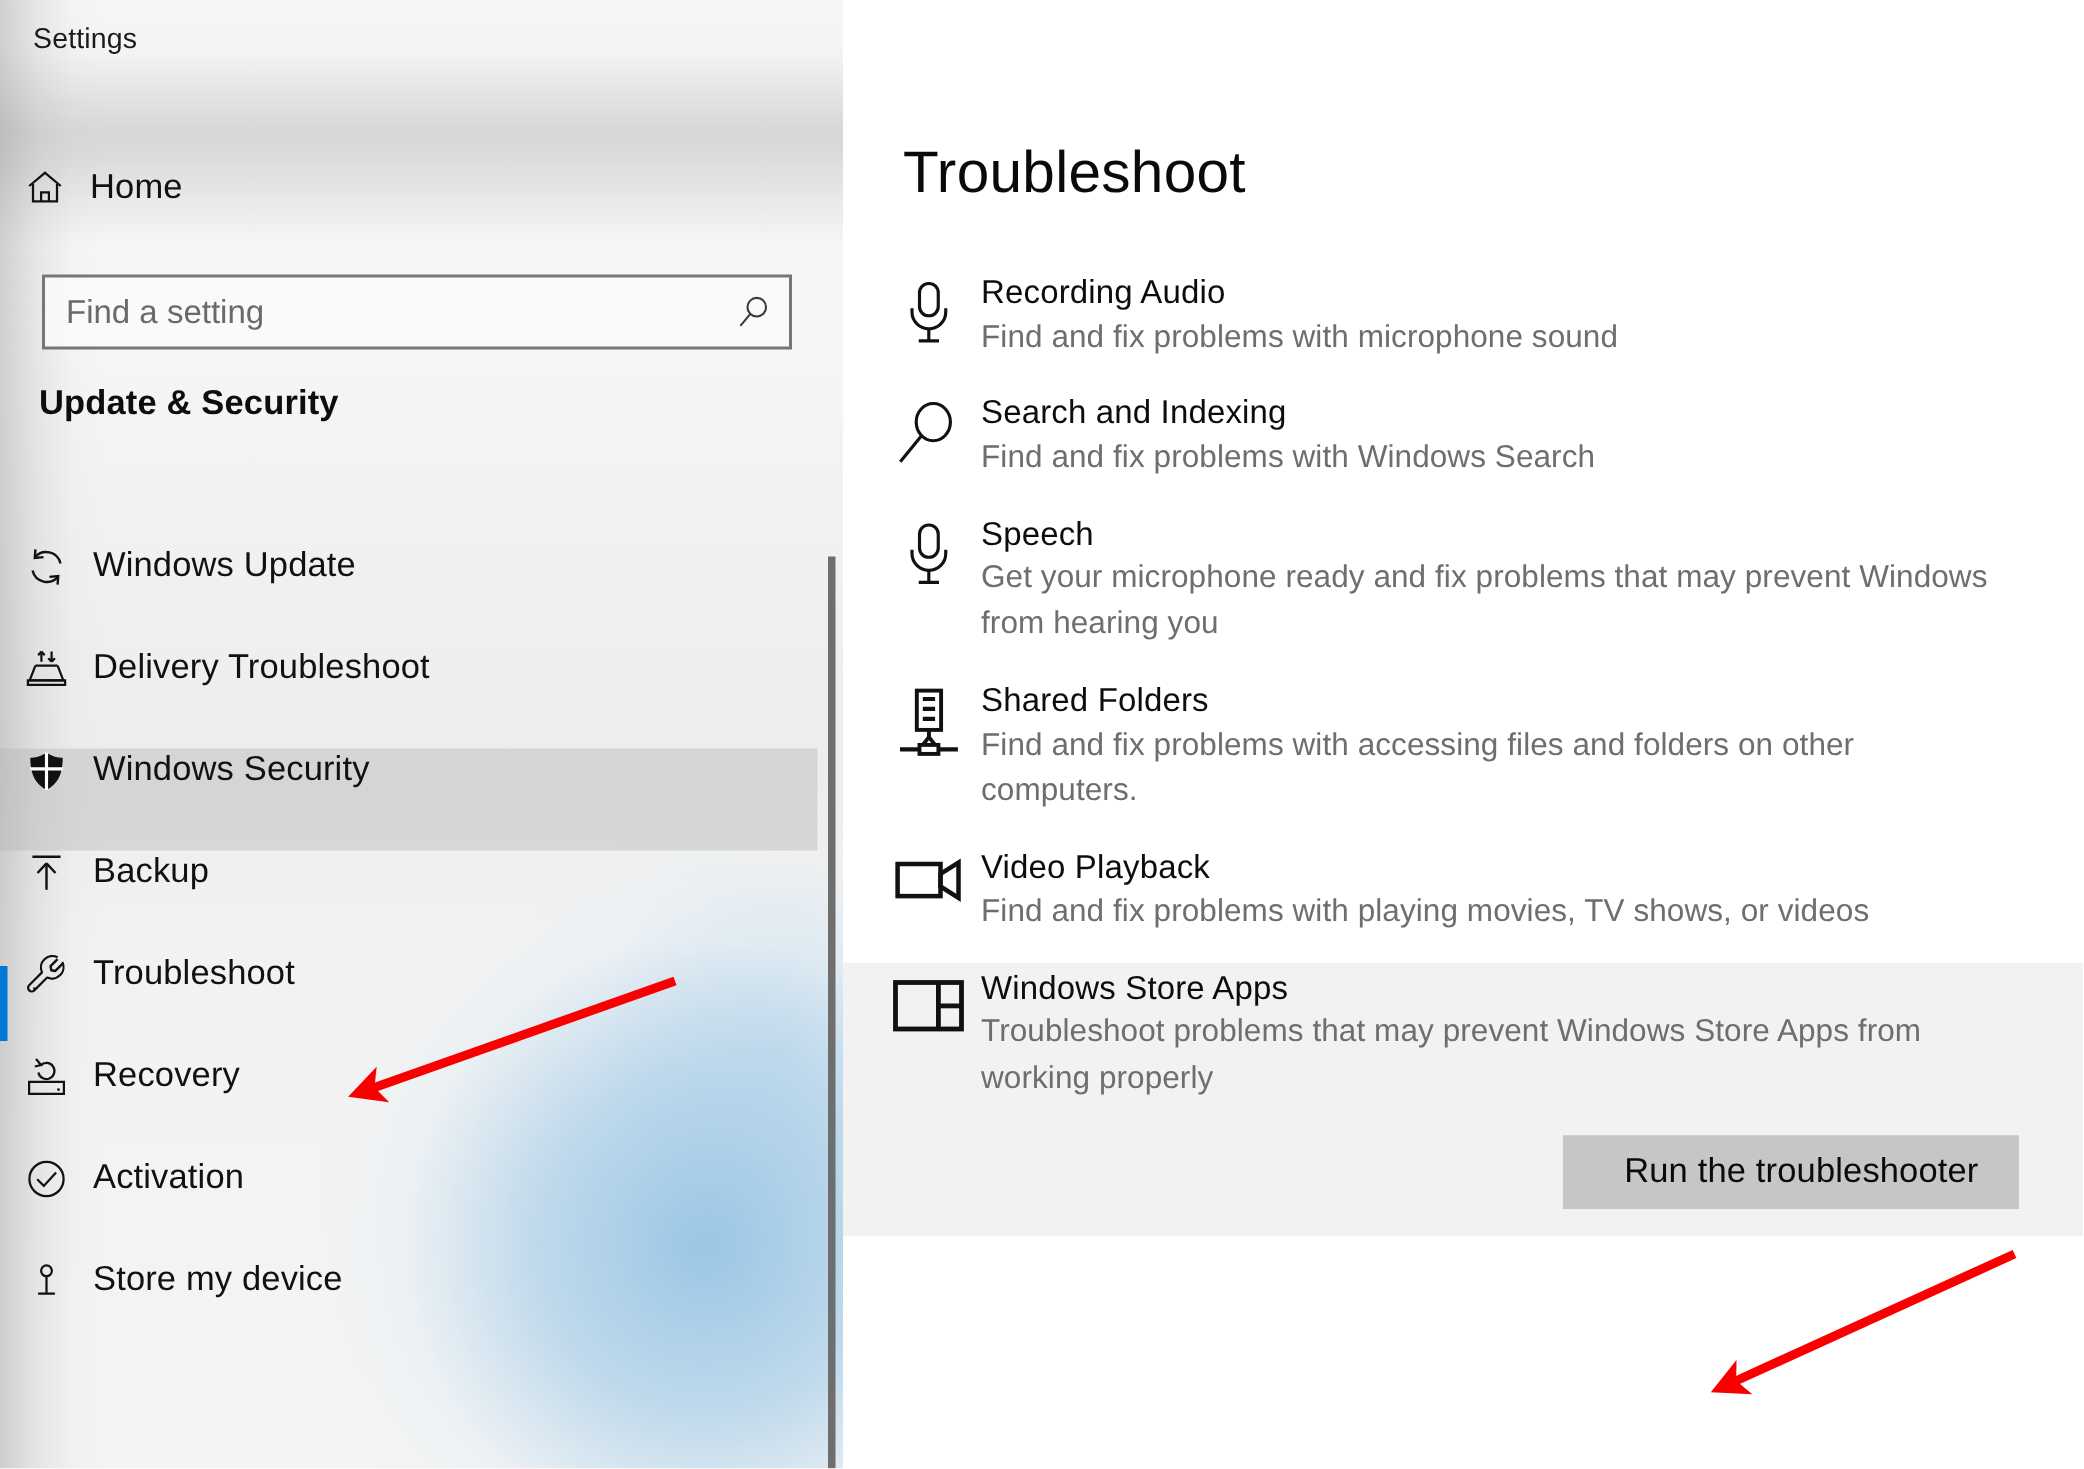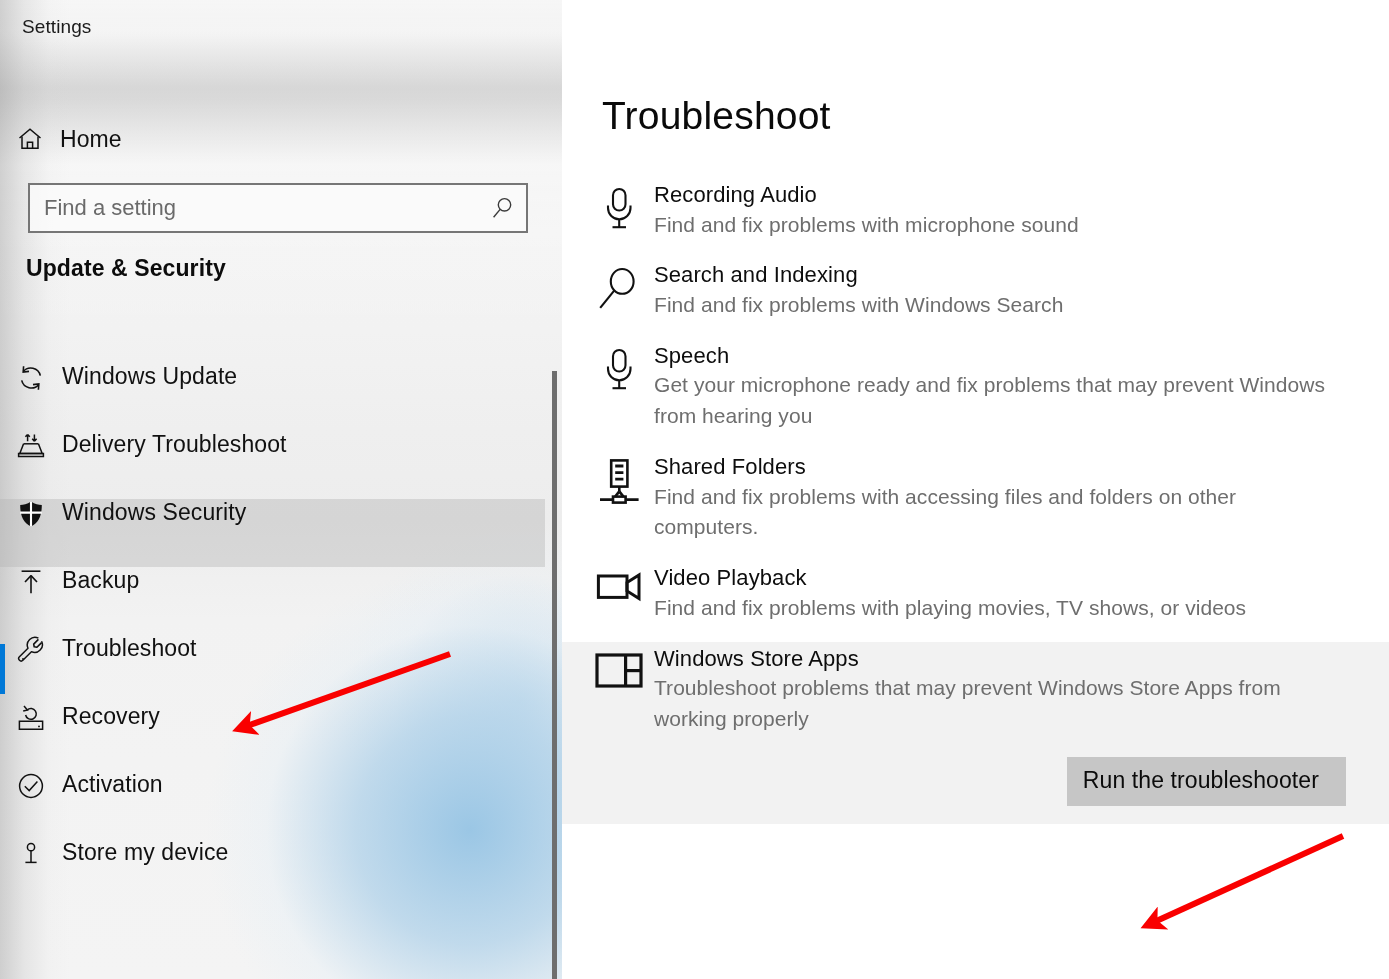--- a/index.html
+++ b/index.html
@@ -79,25 +79,25 @@
     left: 22px;
     top: 16px;
     font-size: 19px;
     color: #1b1b1b;
     letter-spacing: 0.1px;
   }
 
   .home-row {
     position: absolute;
     left: 0;
-    top: 101px;
+    top: 111px;
     width: 545px;
     height: 52px;
     display: flex;
-    align-items: flex-end;
+    align-items: flex-start;
     cursor: pointer;
   }
   .home-row .nav-icon { width: 60px; display: flex; justify-content: center; align-items: center; }
   .home-row .nav-label {
     font-size: 23px;
     color: #111111;
     letter-spacing: 0.1px;
   }
 
   .search-box {
@@ -263,21 +263,21 @@
     display: flex;
     justify-content: flex-end;
     padding: 22px 19px 0 0;
   }
   .run-btn {
     background: #c6c6c6;
     border: 1px solid #c6c6c6;
     color: #0b0b0b;
     font-family: "Liberation Sans", sans-serif;
     font-size: 23px;
-    padding: 11px 26px 13px 15px;
+    padding: 11px 26px 13px 40px;
     cursor: pointer;
     letter-spacing: 0.1px;
     line-height: 1;
   }
 
   
   .annotations {
     position: absolute;
     left: 0; top: 0;
     width: 1389px; height: 979px;

